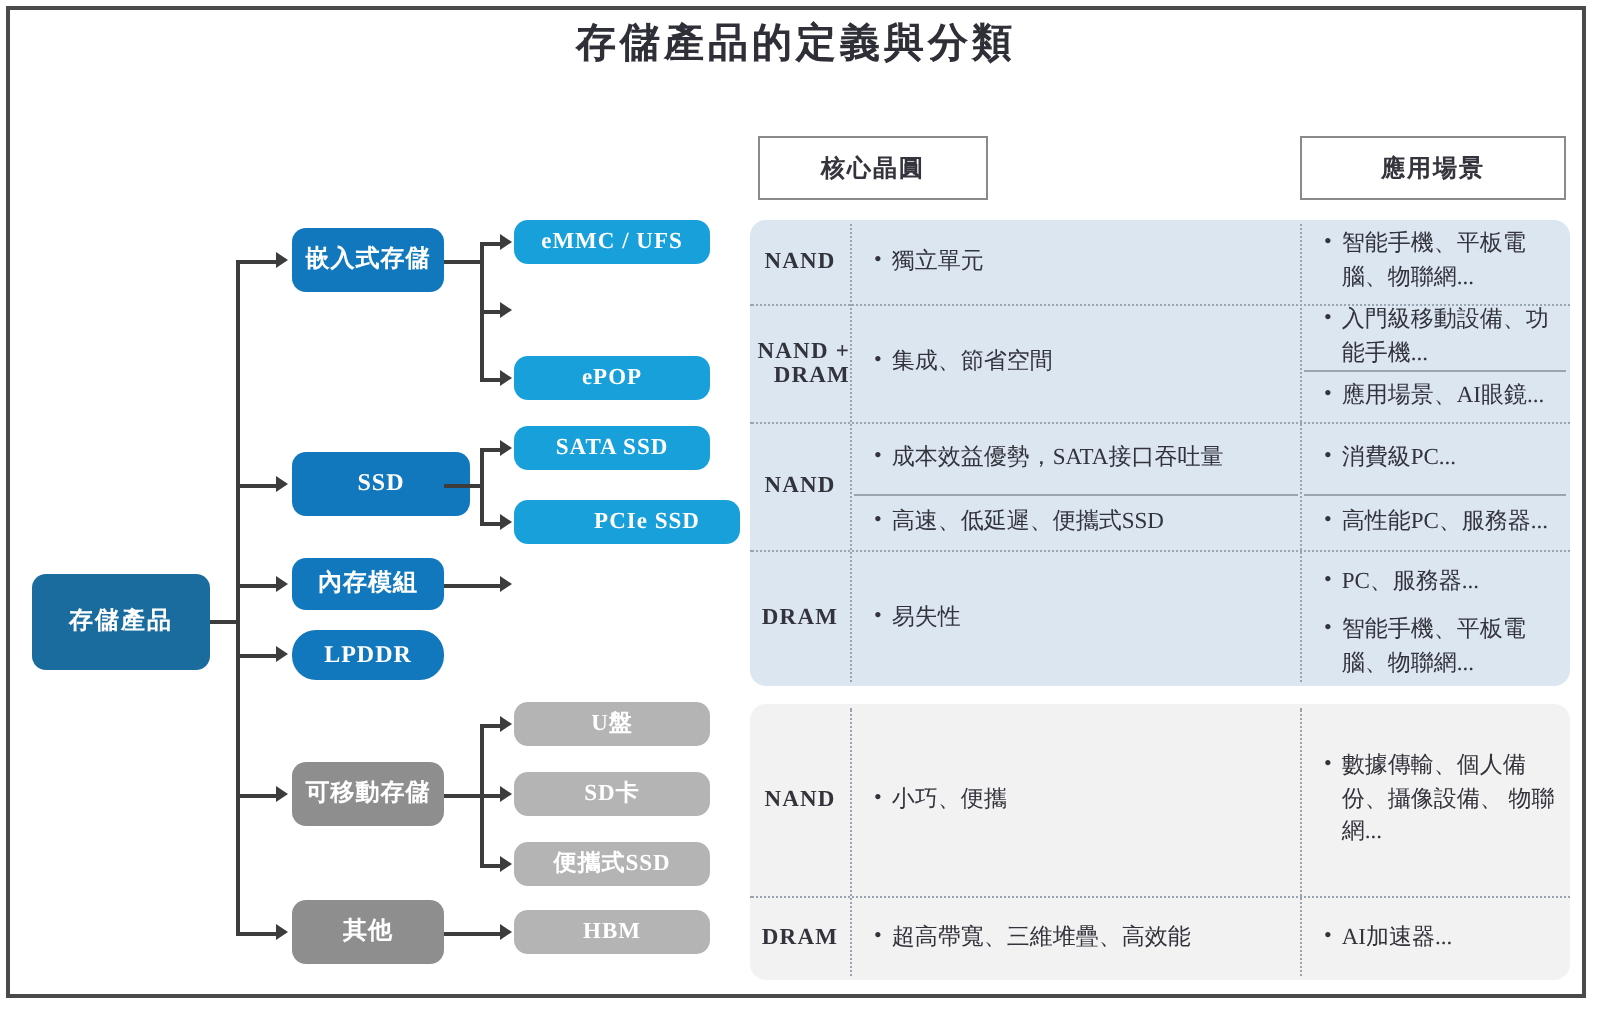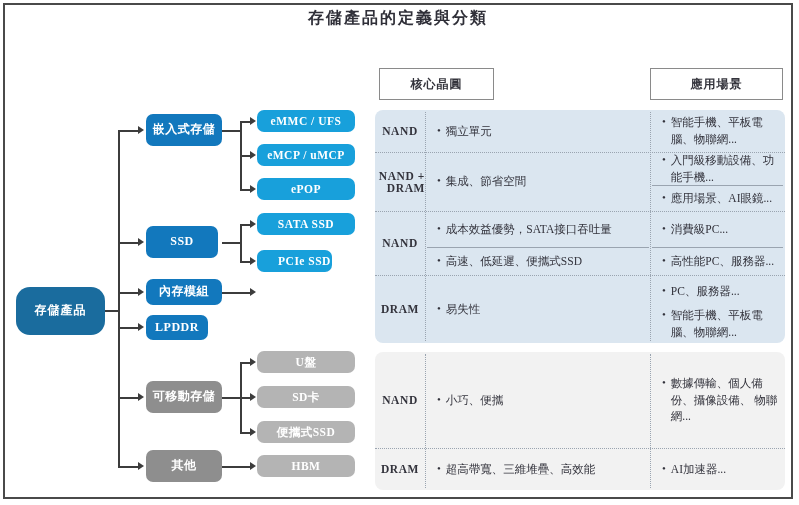--- a/index.html
+++ b/index.html
@@ -12,21 +12,21 @@
   #frame{
     position:absolute;left:3px;top:3px;width:790px;height:496px;
     border:2px solid #4a4a4a;background:#ffffff;box-sizing:border-box;
   }
   #canvas{position:absolute;left:0;top:0;width:786px;height:492px;}
 
   
   #title{
     position:absolute;left:0;top:3px;width:786px;
     text-align:center;
-    font-size:16px;font-weight:bold;letter-spacing:2px;
+    font-size:20px;font-weight:bold;letter-spacing:2px;
     color:#2f2f38;
     font-family:"Liberation Serif","DejaVu Serif",serif;
   }
 
   
   #tree{position:absolute;left:0;top:0;width:400px;height:492px;}
   .node{
     position:absolute;
     border-radius:7px;
     color:#ffffff;
@@ -85,69 +85,68 @@
 </head>
 <body>
 
 <div id="frame">
   <div id="canvas">
 
     <div id="title">存儲產品的定義與分類</div>
 
     <div id="tree">
 
-      <div class="node n-root" style="left:11px;top:282px;width:89px;height:48px;border-radius:14px;">存儲產品</div>
+      <div class="node n-root" style="left:11px;top:282px;width:89px;height:48px;">存儲產品</div>
 
       <div class="conn h" style="left:100px;top:305px;width:14px;"></div>
       <div class="conn v" style="left:113px;top:125px;height:336px;"></div>
 
       <div class="conn h" style="left:113px;top:125px;width:21px;"></div>
       <div class="arrow" style="left:133px;top:121px;"></div>
       <div class="node n-l2-blue" style="left:141px;top:109px;width:76px;height:32px;">嵌入式存儲</div>
 
       <div class="conn h" style="left:217px;top:125px;width:19px;"></div>
       <div class="conn v" style="left:235px;top:116px;height:68px;"></div>
 
       <div class="conn h" style="left:235px;top:116px;width:12px;"></div>
       <div class="arrow" style="left:245px;top:112px;"></div>
       <div class="node n-l3-blue" style="left:252px;top:105px;width:98px;height:22px;">eMMC / UFS</div>
 
       <div class="conn h" style="left:235px;top:150px;width:12px;"></div>
       <div class="arrow" style="left:245px;top:146px;"></div>
-      <div class="node n-l3-blue" style="left:252px;top:139px;width:98px;height:22px;">eMCP / uMCP</div>
 
       <div class="conn h" style="left:235px;top:184px;width:12px;"></div>
       <div class="arrow" style="left:245px;top:180px;"></div>
       <div class="node n-l3-blue" style="left:252px;top:173px;width:98px;height:22px;">ePOP</div>
 
       <div class="conn h" style="left:113px;top:237px;width:21px;"></div>
       <div class="arrow" style="left:133px;top:233px;"></div>
-      <div class="node n-l2-blue" style="left:141px;top:221px;width:72px;height:32px;">SSD</div>
+      <div class="node n-l2-blue" style="left:141px;top:221px;width:89px;height:32px;">SSD</div>
 
       <div class="conn h" style="left:217px;top:237px;width:19px;"></div>
       <div class="conn v" style="left:235px;top:219px;height:37px;"></div>
 
       <div class="conn h" style="left:235px;top:219px;width:12px;"></div>
       <div class="arrow" style="left:245px;top:215px;"></div>
       <div class="node n-l3-blue" style="left:252px;top:208px;width:98px;height:22px;">SATA SSD</div>
 
       <div class="conn h" style="left:235px;top:256px;width:12px;"></div>
       <div class="arrow" style="left:245px;top:252px;"></div>
-      <div class="node n-l3-blue" style="left:252px;top:245px;width:75px;height:22px;padding-left:20px;">PCIe SSD</div>
+      <div class="node n-l3-blue" style="left:252px;top:245px;width:113px;height:22px;padding-left:20px;">PCIe SSD</div>
 
       <div class="conn h" style="left:113px;top:287px;width:21px;"></div>
       <div class="arrow" style="left:133px;top:283px;"></div>
       <div class="node n-l2-blue" style="left:141px;top:274px;width:76px;height:26px;">內存模組</div>
 
       <div class="conn h" style="left:217px;top:287px;width:30px;"></div>
       <div class="arrow" style="left:245px;top:283px;"></div>
 
       <div class="conn h" style="left:113px;top:322px;width:21px;"></div>
       <div class="arrow" style="left:133px;top:318px;"></div>
-      <div class="node n-l2-blue" style="left:141px;top:310px;width:62px;height:25px;">LPDDR</div>
+      <div class="node n-l2-blue" style="left:141px;top:310px;width:76px;height:25px;border-radius:12px;">LPDDR</div>
 
       <div class="conn h" style="left:113px;top:392px;width:21px;"></div>
       <div class="arrow" style="left:133px;top:388px;"></div>
       <div class="node n-l2-gray" style="left:141px;top:376px;width:76px;height:32px;">可移動存儲</div>
 
       <div class="conn h" style="left:217px;top:392px;width:19px;"></div>
       <div class="conn v" style="left:235px;top:357px;height:70px;"></div>
 
       <div class="conn h" style="left:235px;top:357px;width:12px;"></div>
       <div class="arrow" style="left:245px;top:353px;"></div>

